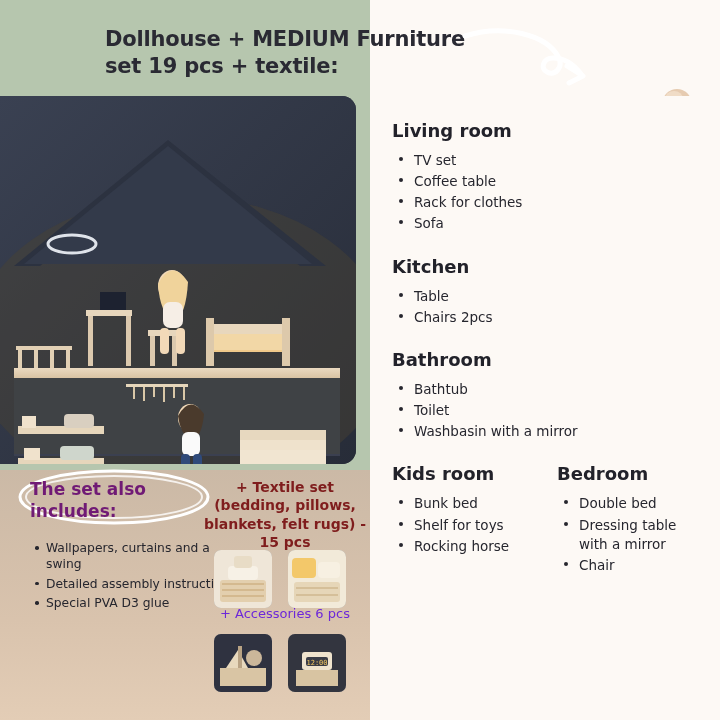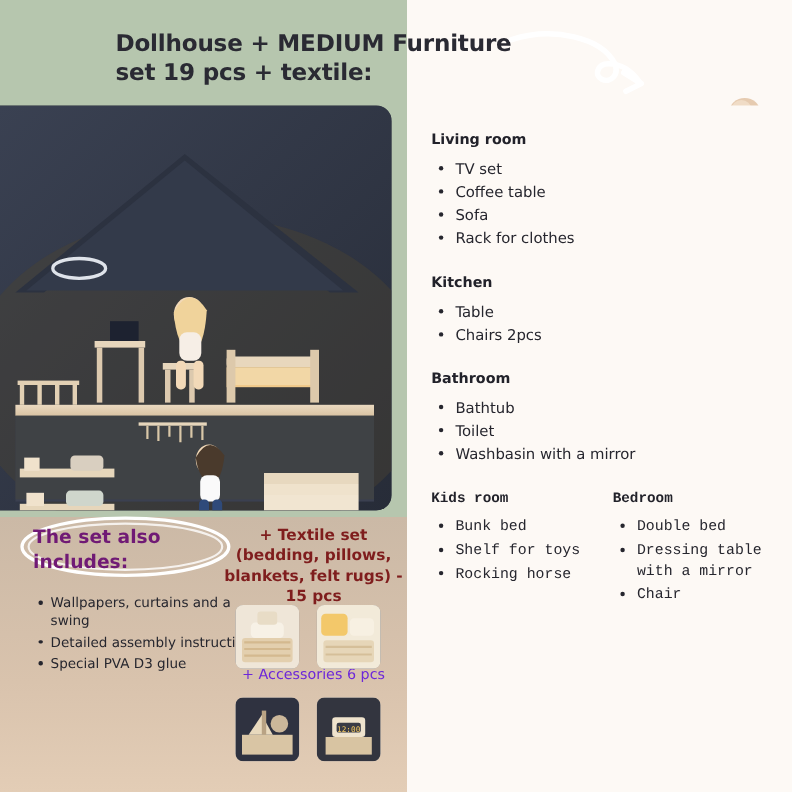--- a/index.html
+++ b/index.html
@@ -44,34 +44,34 @@
   }
   .photo svg{display:block;}
   
   .card{
     position:absolute;left:370px;top:96px;width:350px;height:624px;
     background:#fdf9f5;border-radius:16px 0 0 0;
     box-sizing:border-box;
     padding:24px 18px 0 22px;
   }
   .sec-h{
-    font-size:13px;font-weight:bold;color:#22222a;margin:0 0 10px 0;
+    font-size:18px;font-weight:bold;color:#22222a;margin:0 0 10px 0;
   }
   ul.lst{
     margin:0 0 22px 0;padding:0 0 0 20px;list-style:none;
   }
   ul.lst li{
     position:relative;font-size:13.5px;color:#26262e;line-height:1.42;
     margin-bottom:2px;padding-left:2px;
   }
   ul.lst li:before{
     content:"";position:absolute;left:-13px;top:6px;
     width:4px;height:4px;border-radius:50%;background:#26262e;
   }
-  .two-col{display:flex;gap:20px;font-family:Liberation Mono, monospace;}
+  .two-col{display:flex;gap:20px;}
   .two-col > div{flex:1;}
   .two-col ul.lst li{font-size:13.5px;}
   
   .setalso-h{
     position:absolute;left:30px;top:478px;width:170px;
     font-size:17px;font-weight:bold;color:#701a75;line-height:1.3;z-index:4;
   }
   .ellipse{
     position:absolute;left:14px;top:466px;width:200px;height:62px;z-index:3;
   }
@@ -227,22 +227,22 @@
     <rect x="0" y="446" width="356" height="22" fill="#2a2f3a"></rect>
   </svg>
 </div>
 
 <div class="card">
 
   <h3 class="sec-h">Living room</h3>
   <ul class="lst">
     <li>TV set</li>
     <li>Coffee table</li>
+    <li>Rack for clothes</li>
     <li>Sofa</li>
-    <li>Rack for clothes</li>
   </ul>
 
   <h3 class="sec-h">Kitchen</h3>
   <ul class="lst">
     <li>Table</li>
     <li>Chairs 2pcs</li>
   </ul>
 
   <h3 class="sec-h">Bathroom</h3>
   <ul class="lst">

